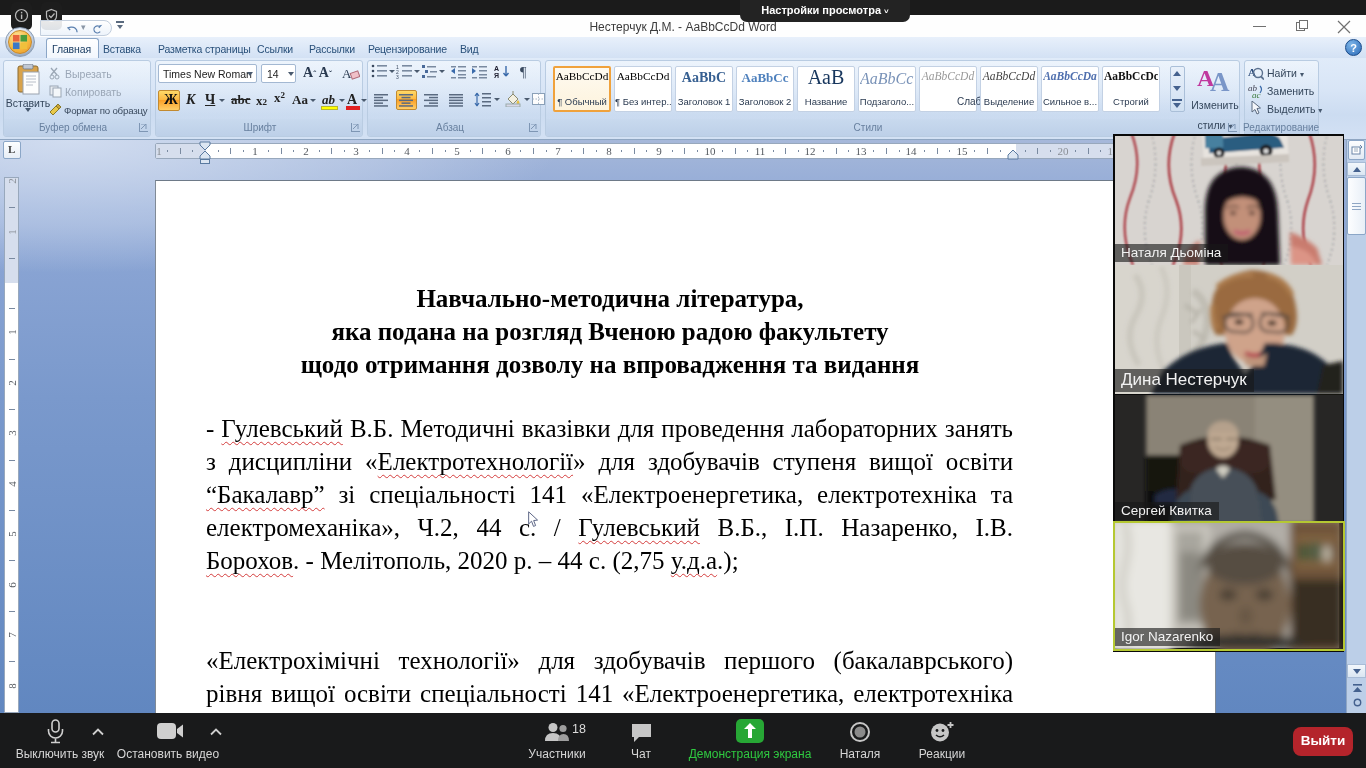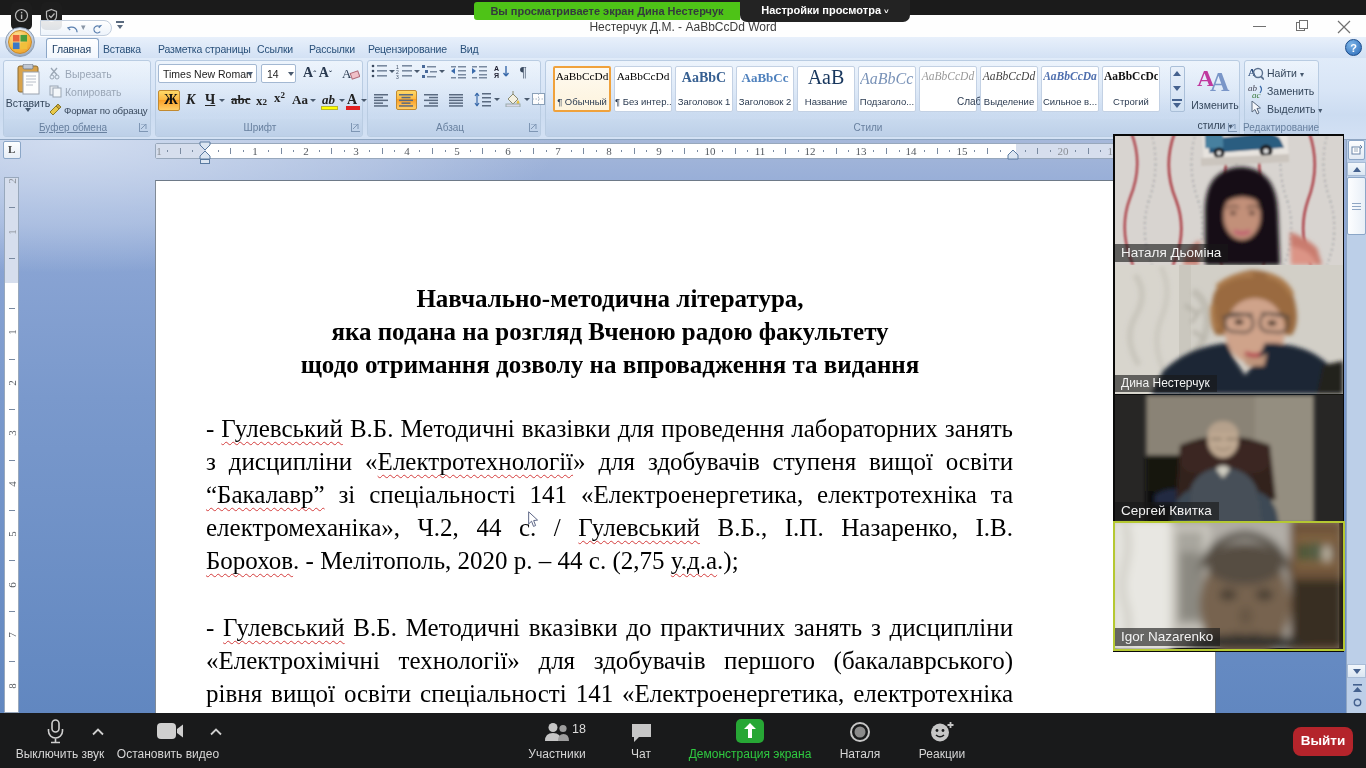--- a/index.html
+++ b/index.html
@@ -80,21 +80,21 @@
 <svg class="abs" style="left:49px;top:85px;" width="13" height="13" viewBox="0 0 13 13">
  <rect x="1" y="1" width="8" height="9" fill="#e8ecf2" stroke="#9aa6b4"></rect>
  <rect x="4" y="3" width="8" height="9" fill="#f4f7fa" stroke="#9aa6b4"></rect>
 </svg>
 <div class="abs" style="left:65px;top:86px;font-size:10.5px;color:#9aa6b6;">Копировать</div>
 <svg class="abs" style="left:48px;top:103px;" width="14" height="14" viewBox="0 0 14 14">
  <path d="M2,9 L8,3 L11,6 L5,12 Z" fill="#e8c84a" stroke="#8a7a28"></path>
  <path d="M8,3 L10,1 L13,4 L11,6 Z" fill="#caa43a" stroke="#8a7a28"></path>
 </svg>
 <div class="abs" style="left:64px;top:105px;font-size:9.7px;letter-spacing:-0.2px;color:#3a4a5e;white-space:nowrap;">Формат по образцу</div>
-<div class="grplabel" style="left:8px;top:122px;width:130px;text-decoration:underline;">Буфер обмена</div>
+<div class="grplabel" style="left:8px;top:122px;width:130px;">Буфер обмена</div>
 <div class="abs" style="left:139px;top:123px;width:9px;height:9px;border-left:1px solid #7e96b4;border-bottom:1px solid #7e96b4;"></div>
 <svg class="abs" style="left:141px;top:124px;" width="7" height="7">
       <path d="M0,0 h5 v5 M0,5 l5,-5" stroke="#7e96b4" fill="none"></path>
     </svg>
 
 <div class="abs" style="left:158px;top:64px;width:99px;height:19px;background:#fff;border:1px solid #a3b8d2;border-radius:2px;font-size:10.5px;color:#222;padding:3px 0 0 4px;white-space:nowrap;overflow:hidden;">Times New Roman</div>
 <div class="abs" style="left:247px;top:72px;width:0;height:0;border-left:3.5px solid transparent;border-right:3.5px solid transparent;border-top:4px solid #4a5a6e;"></div>
 <div class="abs" style="left:261px;top:64px;width:35px;height:19px;background:#fff;border:1px solid #a3b8d2;border-radius:2px;font-size:10.5px;color:#222;padding:3px 0 0 5px;">14</div>
 <div class="abs" style="left:288px;top:72px;width:0;height:0;border-left:3.5px solid transparent;border-right:3.5px solid transparent;border-top:4px solid #4a5a6e;"></div>
 <div class="abs" style="left:303px;top:65px;font-size:14px;font-weight:bold;color:#2a3a50;font-family:'Liberation Serif',serif;">A<span style="font-size:9px;">ˆ</span> A<span style="font-size:9px;">ˇ</span></div>
@@ -404,21 +404,20 @@
 <div class="abs" style="left:9px;top:510px;width:6px;height:1px;background:#7a8aa0;"></div>
 <div class="abs" style="left:9px;top:560px;width:6px;height:1px;background:#7a8aa0;"></div>
 <div class="abs" style="left:9px;top:611px;width:6px;height:1px;background:#7a8aa0;"></div>
 <div class="abs" style="left:9px;top:661px;width:6px;height:1px;background:#7a8aa0;"></div>
     <div class="docline" style="top:281.5px;text-align:center;font-weight:bold;line-height:33.4px;white-space:normal;">Навчально-методична література,<br>яка подана на розгляд Вченою радою факультету<br>щодо отримання дозволу на впровадження та видання</div>
 <div class="docline" style="top:415.7px;word-spacing:0.76px;">- <span class="sq">Гулевський</span> В.Б. Методичні вказівки для проведення лабораторних занять</div>
 <div class="docline" style="top:448.7px;word-spacing:6.605px;">з дисципліни «<span class="sq">Електротехнології</span>» для здобувачів ступеня вищої освіти</div>
 <div class="docline" style="top:481.7px;word-spacing:7.62px;"><span class="sq">“Бакалавр”</span> зі спеціальності 141 «Електроенергетика, електротехніка та</div>
 <div class="docline" style="top:514.7px;word-spacing:11.306px;">електромеханіка», Ч.2, 44 с. / <span class="sq">Гулевський</span> В.Б., І.П. Назаренко, І.В.</div>
 <div class="docline" style="top:547.7px;"><span class="sq">Борохов</span>. - Мелітополь, 2020 р. – 44 с. (2,75 <span class="sq">у.д.а</span>.);</div>
-<div class="docline" style="top:614.7px;word-spacing:2.495px;">- <span class="sq">Гулевський</span> В.Б. Методичні вказівки до практичних занять з дисципліни</div>
 <div class="docline" style="top:647.7px;word-spacing:12.344px;">«Електрохімічні технології» для здобувачів першого (бакалаврського)</div>
 <div class="docline" style="top:680.7px;word-spacing:2.698px;">рівня вищої освіти спеціальності 141 «Електроенергетика, електротехніка</div>
     <svg class="abs" style="left:527px;top:511px;" width="13" height="17" viewBox="0 0 14 21">
 <path d="M1,1 L1,16 L4.6,12.6 L7,19 L9.6,18 L7.2,11.8 L12,11.2 Z" fill="rgba(255,255,255,0.35)" stroke="#4a5578" stroke-width="1.1"></path>
     </svg>
     <div class="abs" style="left:1113px;top:134px;width:231px;height:518px;background:#090909;"></div>
 <div class="abs" style="left:1115px;top:136px;width:228px;height:129px;overflow:hidden;"><svg width="228" height="129" viewBox="0 0 228 129" preserveAspectRatio="none">
 <defs>
           <filter id="b1" x="-20%" y="-20%" width="140%" height="140%">
             <feGaussianBlur stdDeviation="0.8"></feGaussianBlur>
@@ -481,21 +480,21 @@
 <path d="M107,52 l31,-3 M146,48 l29,4" stroke="#5a4a40" stroke-width="2" fill="none"></path>
 <rect x="110" y="49" width="28" height="18" rx="8" fill="none" stroke="#4e443e" stroke-width="2.3" transform="rotate(3 124 58)"></rect>
 <rect x="145" y="49" width="28" height="18" rx="8" fill="none" stroke="#4e443e" stroke-width="2.3" transform="rotate(3 159 58)"></rect>
 <ellipse cx="124" cy="57" rx="4.5" ry="2.6" fill="#39291f"></ellipse>
           <ellipse cx="157" cy="58" rx="4.5" ry="2.6" fill="#39291f"></ellipse>
 <path d="M130,88 q8,5 17,1" stroke="#b4404e" stroke-width="5" fill="none"></path>
 <path d="M36,129 L48,106 Q72,82 112,78 L118,92 Q126,104 130,110 L142,96 L150,78 Q192,78 214,100 L222,129 Z" fill="#1d2534"></path>
 <path d="M128,88 Q140,97 152,88 L149,101 L131,101 Z" fill="#c0957c"></path>
 <path d="M208,100 L228,96 L228,129 L202,129 Z" fill="#23201c"></path>
 </g>
-      </svg><div style="position:absolute;left:0;bottom:3px;background:rgba(24,24,24,.62);color:#f2f2f2;font-size:12px;padding:1px 7px 2px 6px;white-space:nowrap;">Дина Нестерчук</div></div>
+      </svg><div style="position:absolute;left:0;bottom:3px;background:rgba(24,24,24,.62);color:#f2f2f2;font-size:17px;padding:1px 7px 2px 6px;white-space:nowrap;">Дина Нестерчук</div></div>
     <div class="abs" style="left:1115px;top:395px;width:228px;height:128px;overflow:hidden;"><svg width="228" height="128" viewBox="0 0 228 128" preserveAspectRatio="none">
 <rect width="228" height="129" fill="#272625"></rect>
 <g filter="url(#b2)">
 <rect x="31" y="0" width="168" height="129" fill="#8a8376"></rect>
 <rect x="140" y="0" width="59" height="129" fill="#948e80"></rect>
 <rect x="31" y="60" width="48" height="69" fill="#17130f"></rect>
 <rect x="31" y="96" width="60" height="33" fill="#10100e"></rect>
 <path d="M40,100 q16,-10 36,-3 l-4,12 l-32,0 Z" fill="#232c42"></path>
 <path d="M65,50 q42,-18 90,0 l6,55 l-100,0 Z" fill="#33231c"></path>
 <rect x="65" y="48" width="90" height="30" rx="14" fill="#3a2820"></rect>
@@ -600,21 +599,20 @@
 <circle cx="11" cy="11.5" r="9" fill="#c6c6c6"></circle>
 <circle cx="8" cy="9.5" r="1.4" fill="#191a1b"></circle>
       <circle cx="14" cy="9.5" r="1.4" fill="#191a1b"></circle>
 <path d="M7,14 q4,3.5 8,0" stroke="#191a1b" stroke-width="1.6" fill="none"></path>
 <path d="M21.5,1 v6 M18.5,4 h6" stroke="#c6c6c6" stroke-width="1.8"></path>
     </svg>
 <div class="ztxt" style="left:912px;top:747px;width:60px;">Реакции</div>
 <div class="abs" style="left:1293px;top:727px;width:60px;height:29px;background:#b4242b;border-radius:8px;color:#fff;font-size:13.5px;font-weight:bold;text-align:center;line-height:28px;">Выйти</div>
 
 <div class="abs" style="left:740px;top:0px;width:170px;height:22px;background:#232323;border-radius:0 0 7px 7px;color:#fefefe;font-size:11px;font-weight:bold;text-align:center;line-height:21px;white-space:nowrap;">Настройки просмотра <span style="font-size:8px;">˅</span></div>
-<div class="abs" style="left:474px;top:2px;width:266px;height:18px;background:#4ec317;border-radius:3px 0 0 3px;color:#333a3d;font-size:11px;font-weight:bold;text-align:center;line-height:18px;white-space:nowrap;">Вы просматриваете экран Дина Нестерчук</div>
 
 <div class="abs" style="left:11px;top:2px;width:21px;height:28px;background:#1d1d1d;border-radius:5px;"></div>
 <svg class="abs" style="left:14px;top:8px;" width="15" height="15" viewBox="0 0 15 15">
 <circle cx="7.5" cy="7.5" r="6" fill="none" stroke="#b8b8b8" stroke-width="1.2"></circle>
 <rect x="6.9" y="6.5" width="1.4" height="4.5" fill="#b8b8b8"></rect>
       <rect x="6.9" y="3.8" width="1.4" height="1.6" fill="#b8b8b8"></rect>
     </svg>
 <div class="abs" style="left:41px;top:2px;width:21px;height:28px;background:#1d1d1d;border-radius:5px;"></div>
 <svg class="abs" style="left:44px;top:8px;" width="15" height="15" viewBox="0 0 15 15">
 <path d="M7.5,1.5 L12.5,3.5 V8 c0,3-2.5,5-5,5.5 c-2.5-.5-5-2.5-5-5.5 V3.5 Z" fill="none" stroke="#b8b8b8" stroke-width="1.2"></path>

